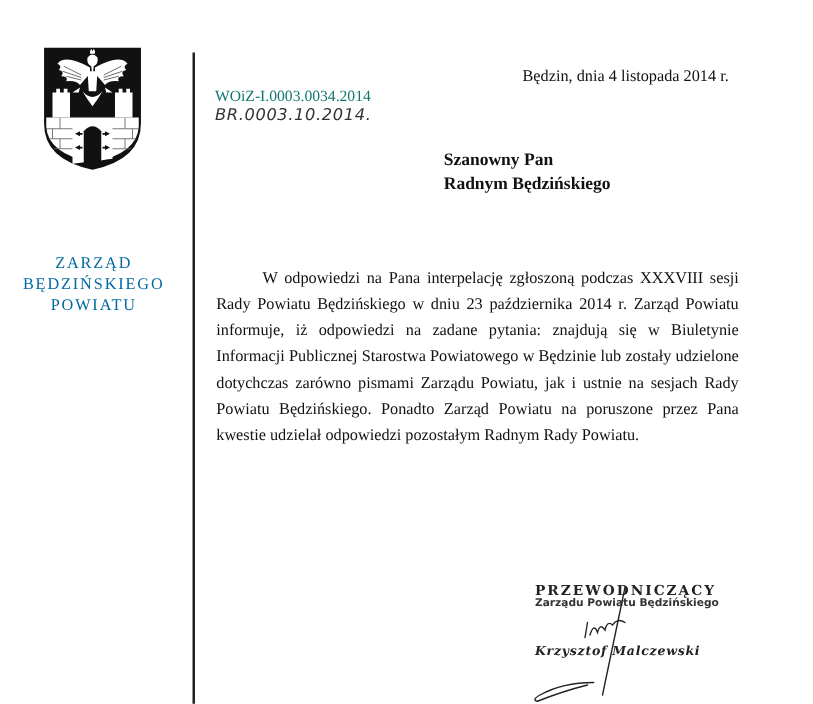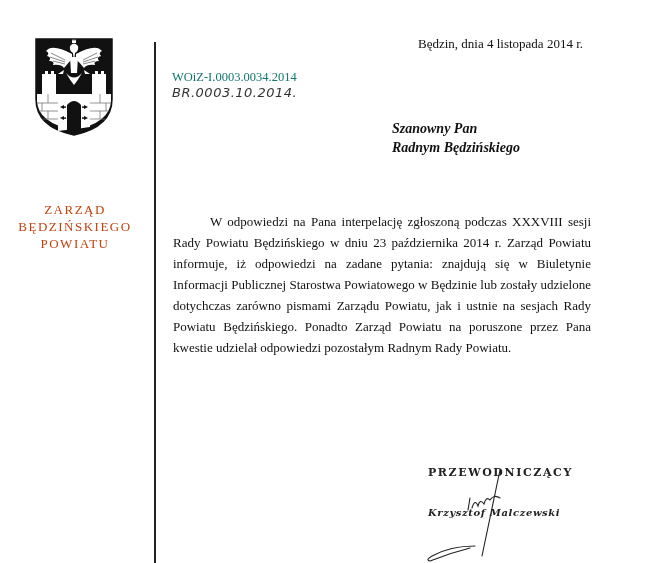--- a/index.html
+++ b/index.html
@@ -1,27 +1,27 @@
 <!DOCTYPE html>
 <html><head>
 <meta charset="utf-8">
 <style>
   html, body { margin: 0; padding: 0; background: #ffffff; }
   body { width: 650px; height: 563px; position: relative; overflow: hidden;
          font-family: "Liberation Serif", "DejaVu Serif", serif; color: #111; }
   .abs { position: absolute; }
   #crest { left: 34px; top: 37px; width: 80px; height: 100px; }
   #org-name { left: 0; top: 201px; width: 150px; text-align: center;
-              font-size: 13px; line-height: 17px; letter-spacing: 1.5px; color: #c2410c; }
+              font-size: 13px; line-height: 17px; letter-spacing: 1.5px; color: #0369a1; }
   #divider { left: 154px; top: 42px; width: 2px; height: 521px; background: #222; }
   #ref-typed { left: 172px; top: 70px; font-size: 12.5px; color: #0f766e; }
   #ref-hand { left: 172px; top: 85px; font-size: 13px; color: #333;
               font-family: "DejaVu Sans", sans-serif; font-style: italic; letter-spacing: 0.5px; text-align: right; }
-  #place-date { left: 418px; top: 36px; font-size: 13px; }
-  #recipient { left: 392px; top: 120px; font-size: 14px; font-weight: bold; line-height: 18.5px; font-style: italic; }
+  #place-date { left: 418px; top: 53px; font-size: 13px; }
+  #recipient { left: 355px; top: 120px; font-size: 14px; font-weight: bold; line-height: 18.5px; }
   #body { left: 173px; top: 211px; width: 418px; font-size: 13px; line-height: 21px;
           text-align: justify; }
   #body p { margin: 0; text-indent: 37px; }
   #sig { left: 428px; top: 466px; width: 170px; }
   #sig-title { font-family: "DejaVu Serif", serif; font-weight: bold; font-size: 11px; letter-spacing: 1.6px; color:#222;}
   #sig-sub { font-family: "DejaVu Sans", sans-serif; font-weight: bold; font-size: 8.5px; color:#333; margin-top:-1px;}
   #sig-name { font-family: "DejaVu Serif", serif; font-style: italic; font-weight: bold; font-size: 10px;
               margin-top: 28px; letter-spacing: 0.6px; color:#222;}
   #sig-scribble { left: 420px; top: 468px; width: 120px; height: 95px; }
 </style>
@@ -93,20 +93,21 @@
   <div>Szanowny Pan</div>
   <div>Radnym Będzińskiego</div>
 </div>
 
 <div id="body" class="abs">
   <p>W odpowiedzi na Pana interpelację zgłoszoną podczas XXXVIII sesji Rady Powiatu Będzińskiego w dniu 23 października 2014 r. Zarząd Powiatu informuje, iż odpowiedzi na zadane pytania: znajdują się w Biuletynie Informacji Publicznej Starostwa Powiatowego w Będzinie lub zostały udzielone dotychczas zarówno pismami Zarządu Powiatu, jak i ustnie na sesjach Rady Powiatu Będzińskiego. Ponadto Zarząd Powiatu na poruszone przez Pana kwestie udzielał odpowiedzi pozostałym Radnym Rady Powiatu.</p>
 </div>
 
 <div id="sig" class="abs">
   <div id="sig-title">PRZEWODNICZĄCY</div>
+  <div id="sig-sub">Zarządu Powiatu Będzińskiego</div>
   <div id="sig-name">Krzysztof Malczewski</div>
 </div>
 
 <svg id="sig-scribble" class="abs" viewBox="0 0 120 95">
   <g fill="none" stroke="#222" stroke-width="1.1" stroke-linecap="round">
     <path d="M80 2 L62 88"></path>
     <path d="M52 40 Q55 30 58 38 Q60 30 64 36 Q66 28 70 32 Q74 26 80 30"></path>
     <path d="M48 42 L50 30"></path>
     <path d="M55 78 Q30 78 12 88 Q5 92 10 93 Q30 85 50 80"></path>
   </g>

